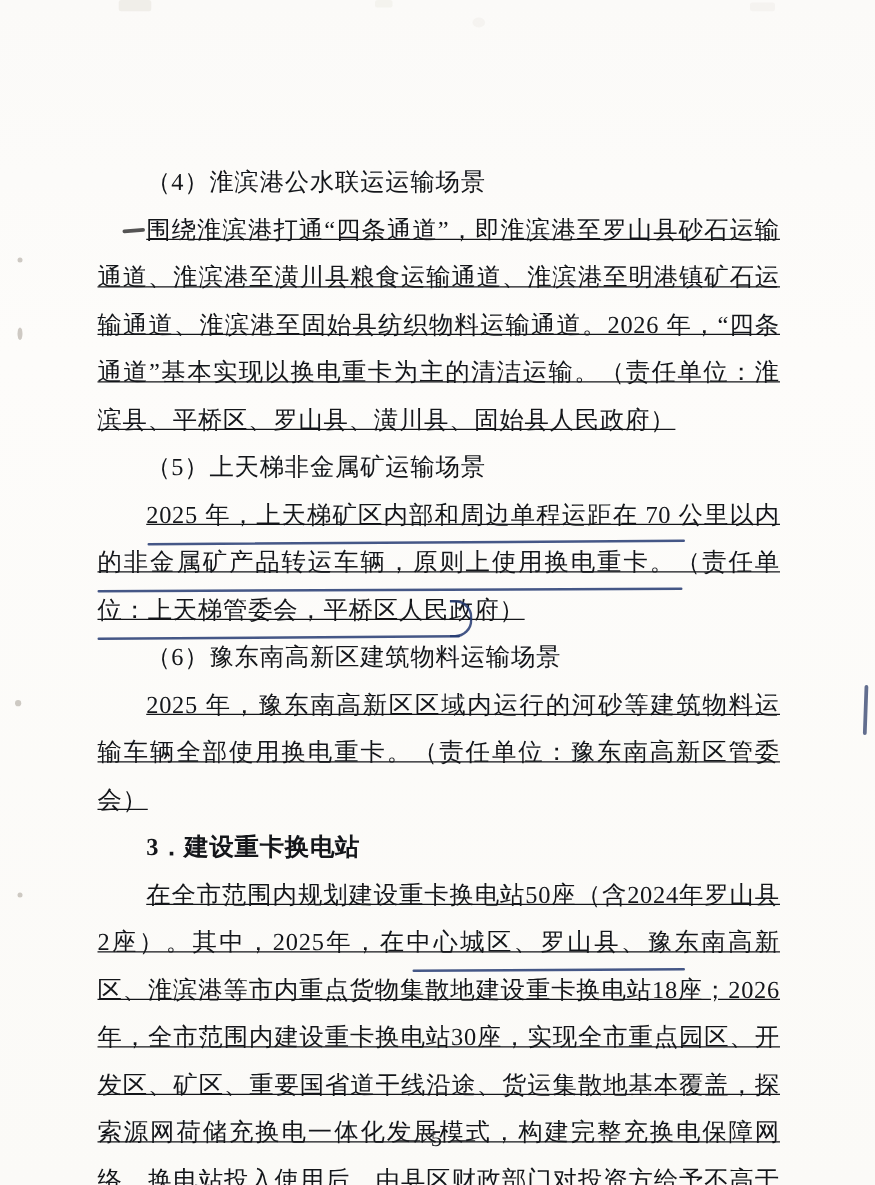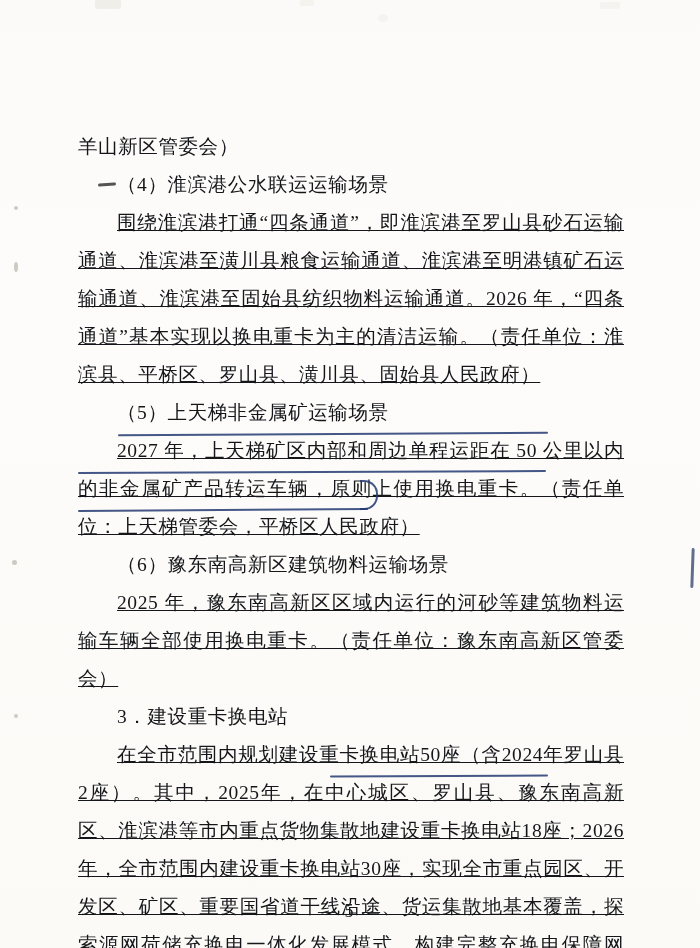--- a/index.html
+++ b/index.html
@@ -77,21 +77,21 @@
     text-justify: inter-ideograph;
     position: relative;
   }
 
   .indent { text-indent: 39px; text-decoration: underline; }
   .heading {
     font-weight: normal;
     text-indent: 39px;
   }
   .heading-num {
-    font-weight: normal;
+    font-weight: bold;
     text-indent: 39px;
   }
 
   
   .ann {
     position: absolute;
     background: #243a72;
     opacity: .85;
     border-radius: 2px;
     pointer-events: none;
@@ -145,29 +145,28 @@
 
   <div class="margin-mark mm1"></div>
   <div class="margin-mark mm2"></div>
   <div class="margin-mark mm3"></div>
   <div class="margin-mark mm4"></div>
 
   <div class="edge-stroke"></div>
 
   <div class="content">
 
-    <p class="plain">羊山新区管委会）</p>
 
     <p class="heading">（4）淮滨港公水联运运输场景</p>
 
     <p class="indent">围绕淮滨港打通“四条通道”，即淮滨港至罗山县砂石运输通道、淮滨港至潢川县粮食运输通道、淮滨港至明港镇矿石运输通道、淮滨港至固始县纺织物料运输通道。2026 年，“四条通道”基本实现以换电重卡为主的清洁运输。（责任单位：淮滨县、平桥区、罗山县、潢川县、固始县人民政府）</p>
 
     <p class="heading">（5）上天梯非金属矿运输场景</p>
 
-    <p class="indent">2027 年，上天梯矿区内部和周边单程运距在 50 公里以内的非金属矿产品转运车辆，原则上使用换电重卡。（责任单位：上天梯管委会，平桥区人民政府）</p>
+    <p class="indent">2025 年，上天梯矿区内部和周边单程运距在 70 公里以内的非金属矿产品转运车辆，原则上使用换电重卡。（责任单位：上天梯管委会，平桥区人民政府）</p>
 
     <p class="heading">（6）豫东南高新区建筑物料运输场景</p>
 
     <p class="indent">2025 年，豫东南高新区区域内运行的河砂等建筑物料运输车辆全部使用换电重卡。（责任单位：豫东南高新区管委会）</p>
 
     <p class="heading-num">3．建设重卡换电站</p>
 
     <p class="indent">在全市范围内规划建设重卡换电站50座（含2024年罗山县2座）。其中，2025年，在中心城区、罗山县、豫东南高新区、淮滨港等市内重点货物集散地建设重卡换电站18座；2026年，全市范围内建设重卡换电站30座，实现全市重点园区、开发区、矿区、重要国省道干线沿途、货运集散地基本覆盖，探索源网荷储充换电一体化发展模式，构建完整充换电保障网络。换电站投入使用后，由县区财政部门对投资方给予不高于设备（换电系统、充电</p>
 
   </div>

